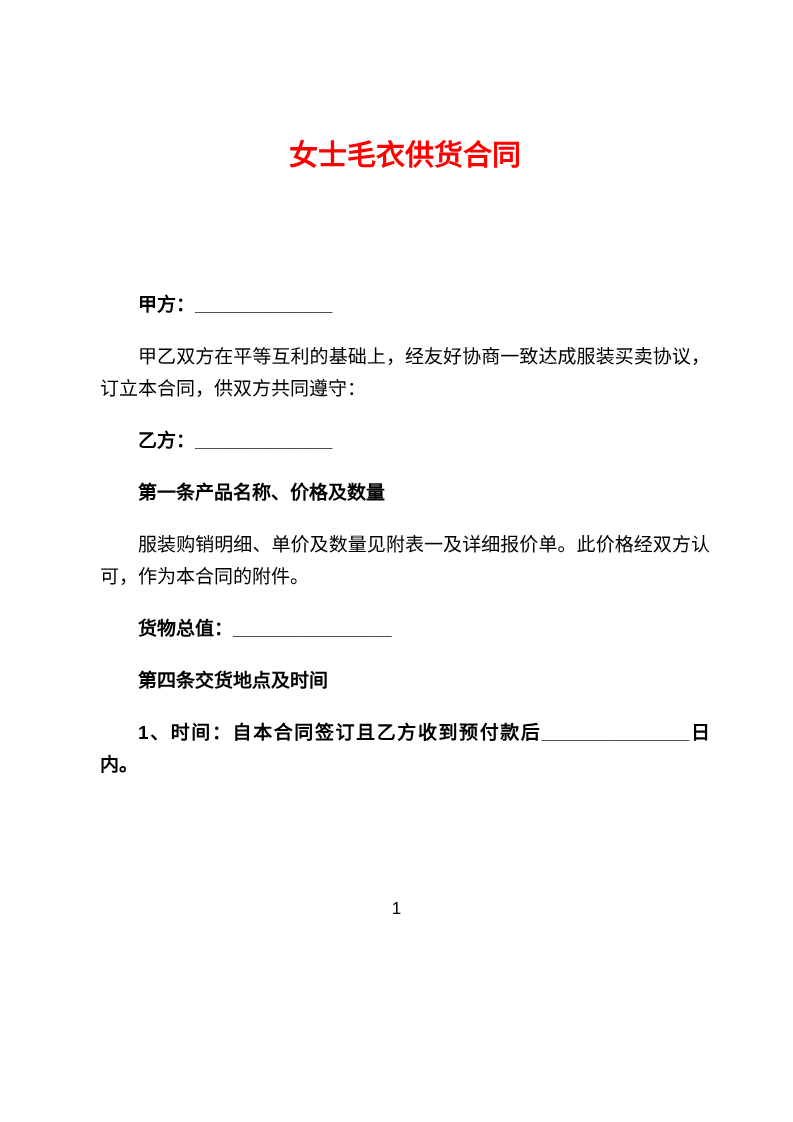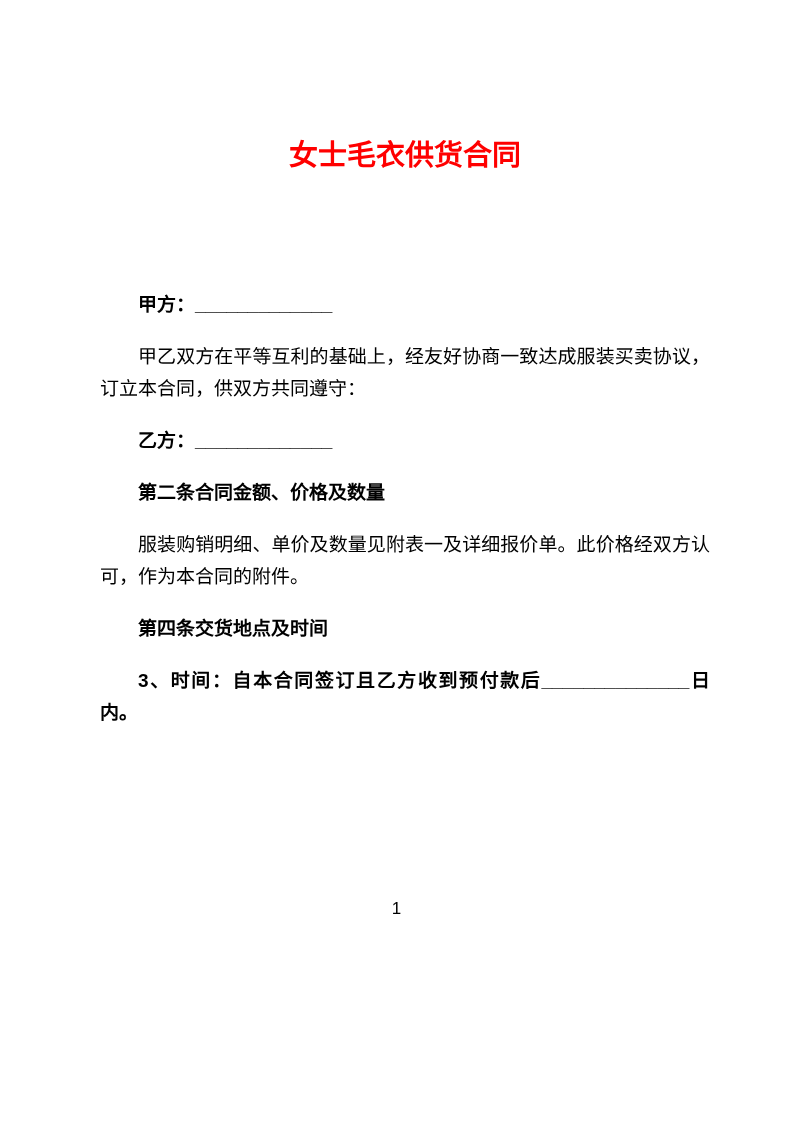--- a/index.html
+++ b/index.html
@@ -64,29 +64,30 @@
   <div class="doc-content">
 
     <h1 class="doc-title" style="color: rgb(255, 0, 0);">女士毛衣供货合同</h1>
 
     <p class="doc-block bold"><span>甲方：</span><span class="blank-line">_____________</span></p>
 
     <p class="doc-block">甲乙双方在平等互利的基础上，经友好协商一致达成服装买卖协议，订立本合同，供双方共同遵守：</p>
 
     <p class="doc-block bold"><span>乙方：</span><span class="blank-line">_____________</span></p>
 
-    <p class="doc-block bold">第二条合同金额、价格及数量</p>
+    <p class="doc-block bold">第一条产品名称、价格及数量</p>
 
     <p class="doc-block">服装购销明细、单价及数量见附表一及详细报价单。此价格经双方认可，作为本合同的附件。</p>
 
 
+    <p class="doc-block bold"><span>货物总值：</span><span class="blank-line">_______________</span></p>
 
 
 
     <p class="doc-block bold">第四条交货地点及时间</p>
 
 
-    <p class="doc-block bold"><span>3、时间：自本合同签订且乙方收到预付款后</span><span class="blank-line">______________</span><span>日内。</span></p>
+    <p class="doc-block bold"><span>1、时间：自本合同签订且乙方收到预付款后</span><span class="blank-line">______________</span><span>日内。</span></p>
 
   </div>
 
   <div class="page-number">1</div>
 </div>
 
 </body></html>

